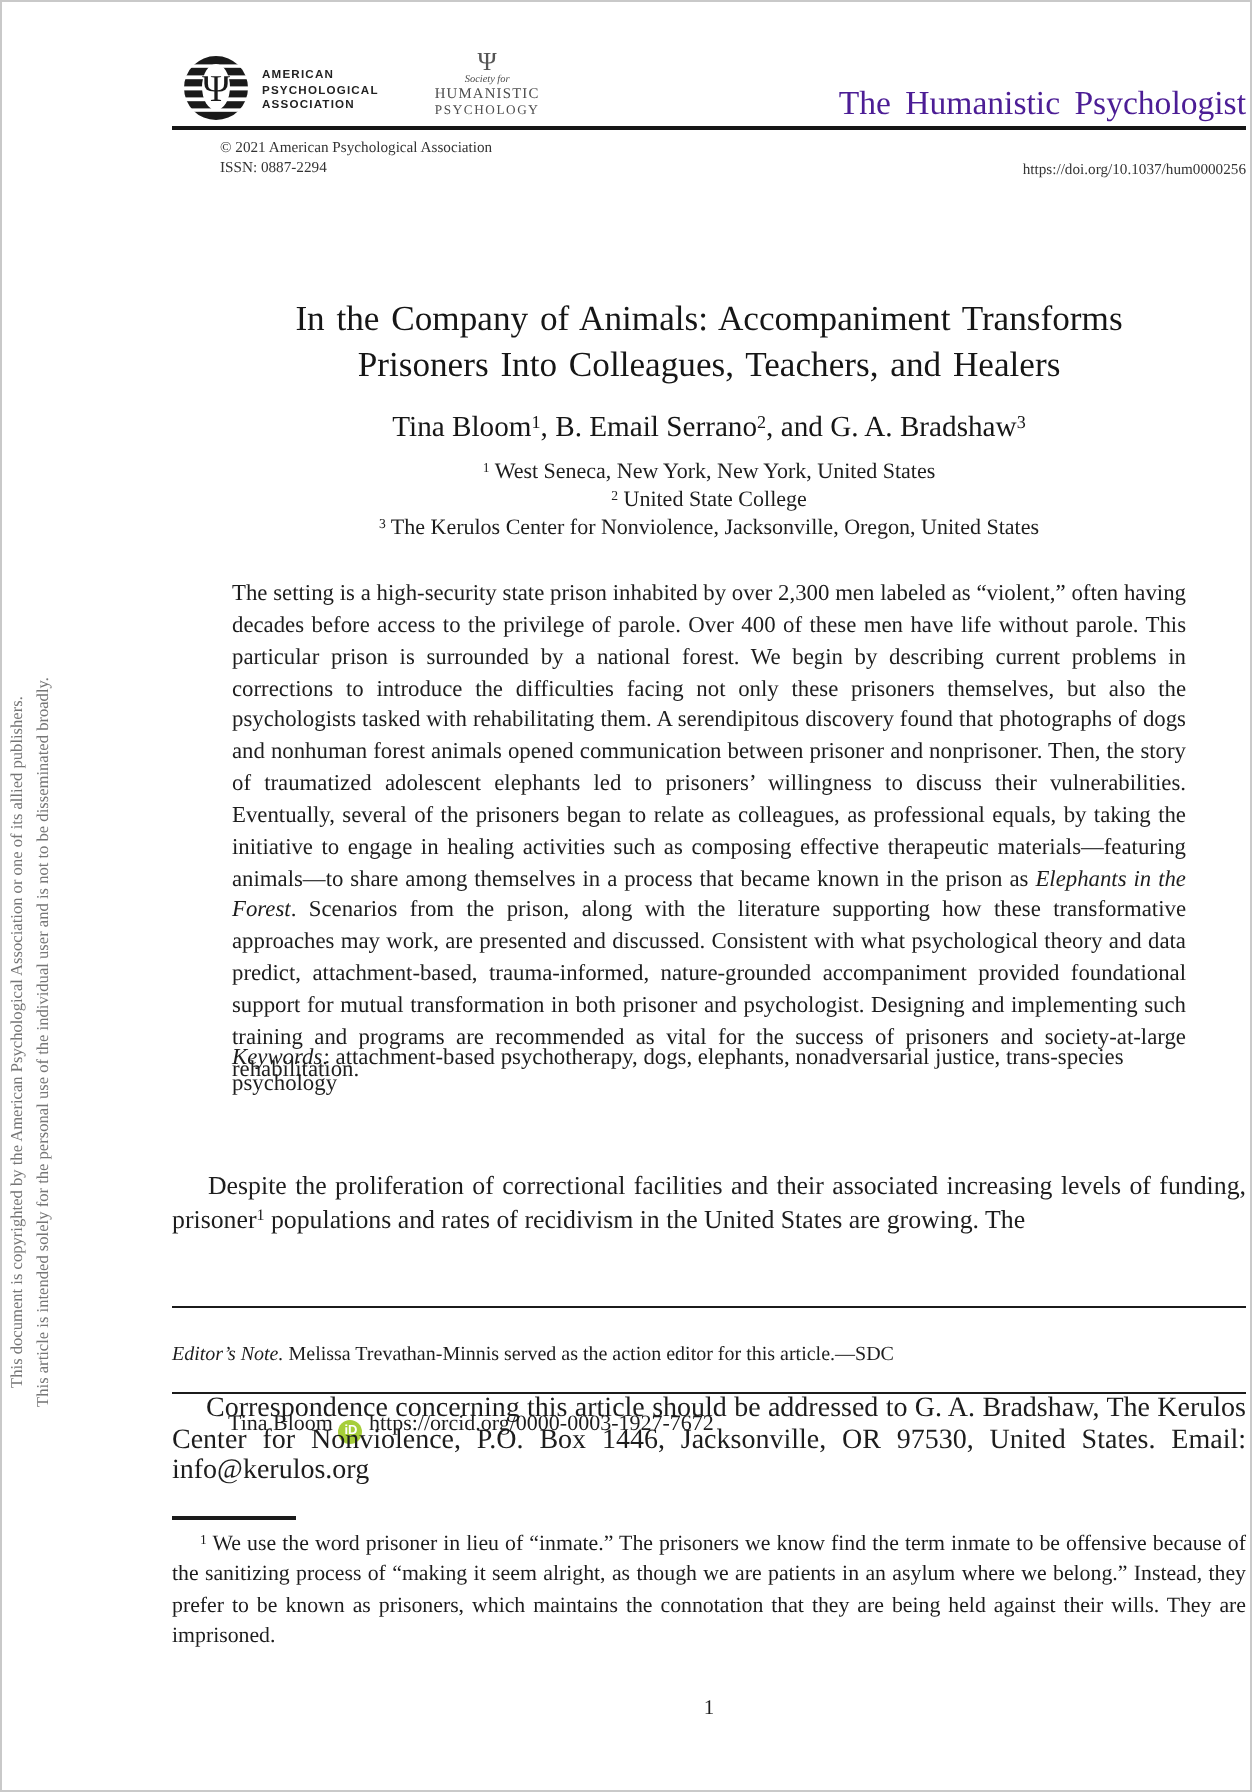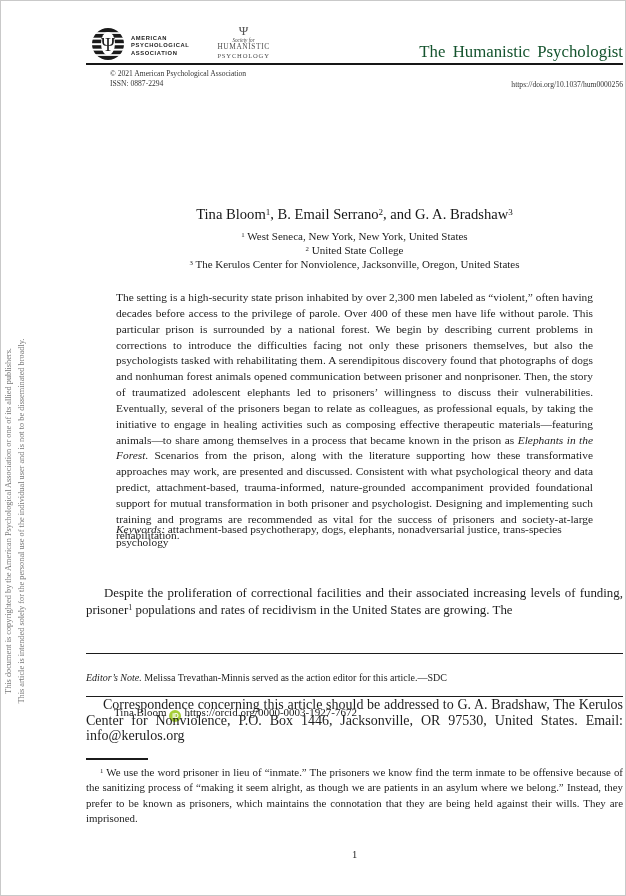--- a/index.html
+++ b/index.html
@@ -36,21 +36,21 @@
   }
   .society-logo {
     margin-left: 28px; margin-top: -2px;
     text-align: center; color: #4d4d4d;
     font-family: "Liberation Serif", serif;
   }
   .society-psi { font-size: 13px; line-height: 12px; color: #555; }
   .society-for { font-size: 5.2px; font-style: italic; line-height: 6px; }
   .society-l1 { font-size: 7.4px; letter-spacing: 0.6px; line-height: 8.5px; }
   .society-l2 { font-size: 6.6px; letter-spacing: 0.8px; line-height: 8px; }
-  .journal-title { top: 41px; text-align: right; font-size: 16.8px; word-spacing: 3px; color: #14532d; }
+  .journal-title { top: 41px; text-align: right; font-size: 16.8px; word-spacing: 3px; color: #4c1d95; }
   .header-rule { top: 62px; height: 1.6px; background: #161616; }
   .copyright { top: 68px; font-size: 7.6px; line-height: 9.5px; color: #333; margin-left: 24px; }
   .doi { top: 79px; text-align: right; font-size: 7.6px; color: #333; }
 
   
   .title { top: 147px; text-align: center; font-size: 17.6px; line-height: 22.5px; word-spacing: 1.5px; color: #161616; }
   .authors { top: 205px; text-align: center; font-size: 14.6px; color: #161616; }
   .affils { top: 229px; text-align: center; font-size: 11px; line-height: 13.8px; }
   sup { font-size: 0.62em; line-height: 0; position: relative; vertical-align: baseline; top: -0.45em; }
 
@@ -120,20 +120,24 @@
 
   <div class="abs journal-title">The Humanistic Psychologist</div>
   <div class="abs header-rule"></div>
 
   <div class="abs copyright">
     <div class="m0">© 2021 American Psychological Association</div>
     <div class="m0">ISSN: 0887-2294</div>
   </div>
   <div class="abs doi">https://doi.org/10.1037/hum0000256</div>
 
+  <div class="abs title">
+    <div class="m0">In the Company of Animals: Accompaniment Transforms</div>
+    <div class="m0">Prisoners Into Colleagues, Teachers, and Healers</div>
+  </div>
 
   <div class="abs authors"><span>Tina Bloom</span><sup>1</sup><span>, </span><span>B. Email Serrano</span><sup>2</sup><span>, and </span><span>G. A. Bradshaw</span><sup>3</sup></div>
 
   <div class="abs affils">
     <div class="m0"><sup>1</sup><span> West Seneca, New York, New York, United States</span></div>
     <div class="m0"><sup>2</sup><span> United State College</span></div>
     <div class="m0"><sup>3</sup><span> The Kerulos Center for Nonviolence, Jacksonville, Oregon, United States</span></div>
   </div>
 
   <p class="abs abstract"><span>The setting is a high-security state prison inhabited by over 2,300 men labeled as “violent,” often having decades before access to the privilege of parole. Over 400 of these men have life without parole. This particular prison is surrounded by a national forest. We begin by describing current problems in corrections to introduce the difficulties facing not only these prisoners themselves, but also the psychologists tasked with rehabilitating them. A serendipitous discovery found that photographs of dogs and nonhuman forest animals opened communication between prisoner and nonprisoner. Then, the story of traumatized adolescent elephants led to prisoners’ willingness to discuss their vulnerabilities. Eventually, several of the prisoners began to relate as colleagues, as professional equals, by taking the initiative to engage in healing activities such as composing effective therapeutic materials—featuring animals—to share among themselves in a process that became known in the prison as </span><em>Elephants in the Forest</em><span>. Scenarios from the prison, along with the literature supporting how these transformative approaches may work, are presented and discussed. Consistent with what psychological theory and data predict, attachment-based, trauma-informed, nature-grounded accompaniment provided foundational support for mutual transformation in both prisoner and psychologist. Designing and implementing such training and programs are recommended as vital for the success of prisoners and society-at-large rehabilitation.</span></p>

